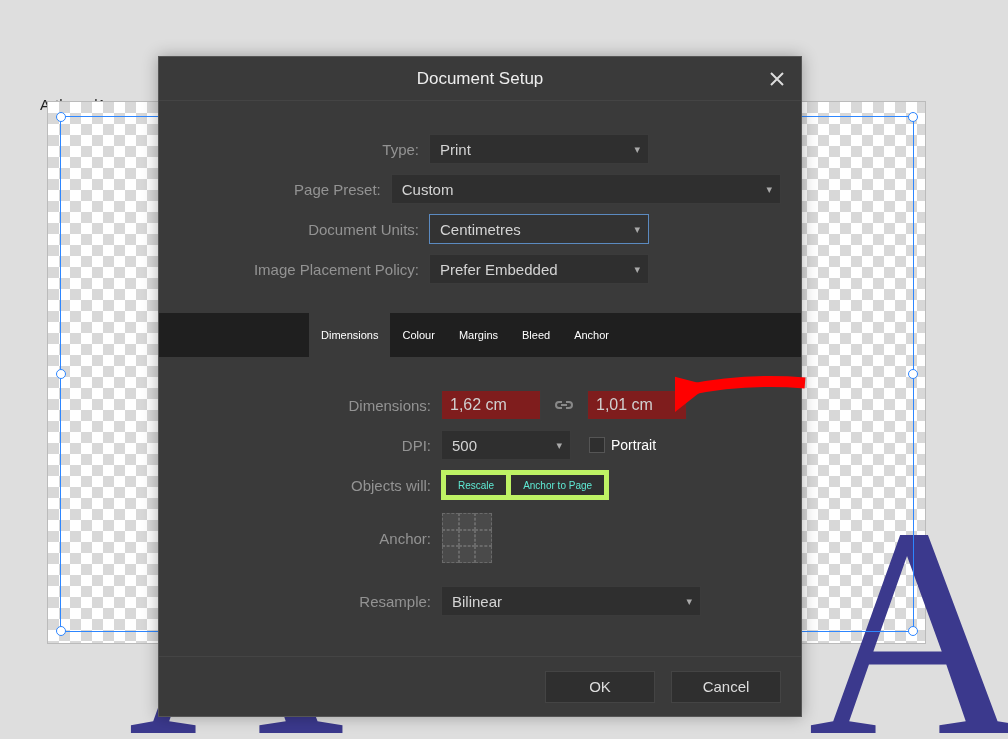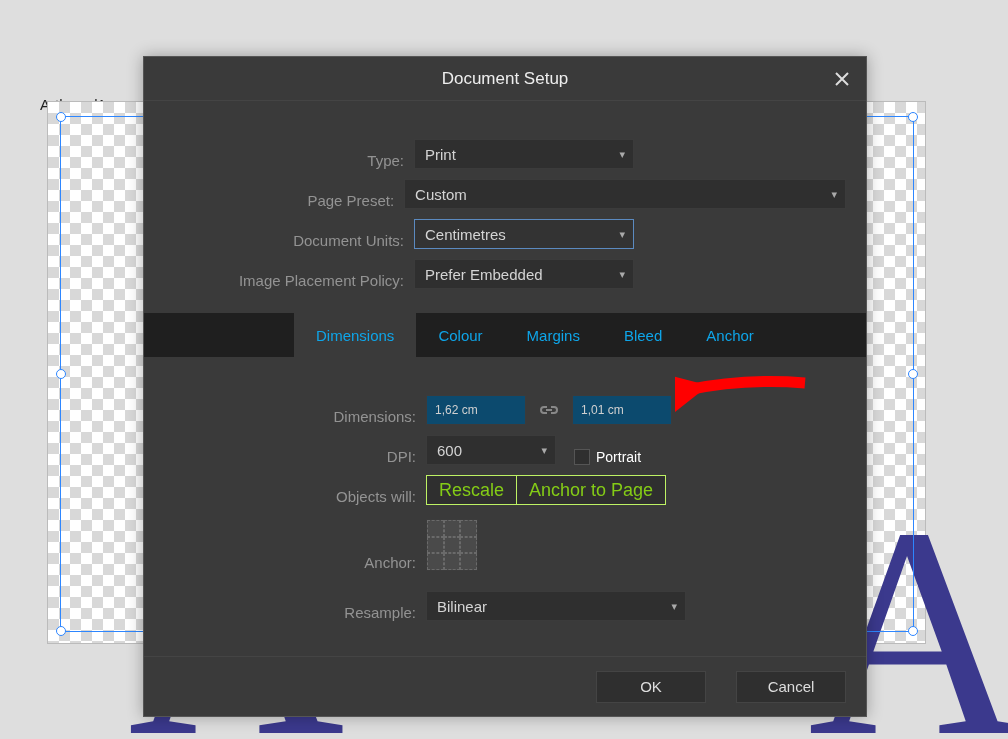--- a/index.html
+++ b/index.html
@@ -10,47 +10,47 @@
   background-image:linear-gradient(45deg,#d8d8d8 25%,transparent 25%,transparent 75%,#d8d8d8 75%),
                    linear-gradient(45deg,#d8d8d8 25%,transparent 25%,transparent 75%,#d8d8d8 75%);
   background-color:#fff;background-size:22px 22px;background-position:0 0,11px 11px;}
 .bbox{position:absolute;left:60px;top:116px;width:854px;height:516px;border:1px solid #2d86ff;pointer-events:none}
 .handle{position:absolute;width:10px;height:10px;border:1px solid #2d86ff;background:#fff;border-radius:50%}
 .h-tl{left:-5px;top:-5px}.h-tr{right:-5px;top:-5px}.h-bl{left:-5px;bottom:-5px}.h-br{right:-5px;bottom:-5px}
 .h-ml{left:-5px;top:calc(50% - 5px)}.h-mr{right:-5px;top:calc(50% - 5px)}
 .glyph{position:absolute;font-family:"Times New Roman",serif;font-size:300px;color:#3b398d;line-height:1;pointer-events:none}
 .g-left{left:80px;top:380px}.g-right{left:760px;top:380px}
 
-.dialog{position:absolute;left:143px;top:56px;width:724px;height:661px;background:#3a3a3a;border:1px solid #555;box-shadow:0 0 15px rgba(0,0,0,.3)}
+.dialog{position:absolute;left:158px;top:56px;width:644px;height:661px;background:#3a3a3a;border:1px solid #555;box-shadow:0 0 15px rgba(0,0,0,.3)}
 .titlebar{position:relative;height:44px;text-align:center;line-height:44px;font-size:17px;color:#eee;border-bottom:1px solid #444}
 .close-btn{position:absolute;right:10px;top:8px;width:28px;height:28px;display:flex;align-items:center;justify-content:center;cursor:pointer;color:#ddd;font-size:16px}
 
 .section1{padding:28px 20px 24px 20px}
-.row{display:flex;align-items:flex-end;height:40px}
+.row{display:flex;align-items:center;height:40px}
 .row-label{width:250px;text-align:right;padding-right:10px;color:#939393;font-size:15px}
 .select{height:30px;background:#2f2f2f;border:1px solid #3b3b3b;color:#d4d4d4;display:flex;align-items:center;padding:0 10px;position:relative;font-size:15px}
 .select.focus{border:1px solid #5b8ac0;background:#333}
 .chev{position:absolute;right:8px;top:50%;transform:translateY(-50%);color:#aaa;font-size:11px}
 .w220{width:220px}.w460{width:460px}.w130{width:130px}.w260{width:260px}
 
 .tabs{display:flex;height:44px;background:#1f1f1f;align-items:stretch;padding-left:150px}
-.tab{padding:0 22px;display:flex;align-items:center;color:#0ea5e9;font-size:15px;cursor:pointer}
+.tab{padding:0 12px;display:flex;align-items:center;color:#ffffff;font-size:11px;cursor:pointer}
 .tab.active{background:#3a3a3a}
 
 .section2{padding:28px 20px 20px 32px}
-.numfield{height:30px;width:100px;background:#0c4a6e;border:1px solid #3b3b3b;color:#d0d0d0;padding:0 8px;display:flex;align-items:center;font-size:12px}
+.numfield{height:30px;width:100px;background:#7f1d1d;border:1px solid #3b3b3b;color:#d0d0d0;padding:0 8px;display:flex;align-items:center;font-size:16px}
 .link-ic{width:30px;height:30px;display:flex;align-items:center;justify-content:center;color:#888;margin:0 8px}
 .seg{display:flex}
-.segbtn{height:30px;padding:0 12px;background:#2f2f2f;border:1px solid #bef264;color:#84cc16;display:flex;align-items:center;font-size:18px;cursor:pointer}
+.segbtn{height:30px;padding:0 12px;background:#2f2f2f;border:5px solid #bef264;color:#5eead4;display:flex;align-items:center;font-size:10px;cursor:pointer}
 .segbtn+.segbtn{border-left:none}
 .anchor-grid{width:52px;height:52px;background:#4a4a4a;border:1px solid #3b3b3b;display:grid;grid-template-columns:repeat(3,1fr);grid-template-rows:repeat(3,1fr)}
 .anchor-cell{border:1px dashed #6a6a6a}
 .checkbox{width:16px;height:16px;background:#2f2f2f;border:1px solid #555;margin-right:6px;display:inline-block;vertical-align:middle}
 
-.footer{position:absolute;left:0;right:0;bottom:0;height:60px;border-top:1px solid #444;display:flex;justify-content:flex-end;align-items:center;padding-right:20px;gap:30px}
+.footer{position:absolute;left:0;right:0;bottom:0;height:60px;border-top:1px solid #444;display:flex;justify-content:flex-end;align-items:center;padding-right:20px;gap:16px}
 .btn{height:32px;width:110px;background:#2f2f2f;border:1px solid #444;color:#ddd;display:flex;align-items:center;justify-content:center;font-size:15px;cursor:pointer}
 
 .arrow{position:absolute;pointer-events:none}
 </style>
 </head>
 <body>
 
 <div class="canvas">
   <div class="artboard-label">Artboard1</div>
   <div class="artboard">
@@ -126,21 +126,21 @@
               <path d="M5 3h3v2H5a2 2 0 000 4h3v2H5a4 4 0 010-8zm10 0a4 4 0 010 8h-3V9h3a2 2 0 000-4h-3V3h3zM7 6h6v2H7z" fill="#888"></path>
             </svg>
         </div>
         <div class="numfield">
             <span>1,01 cm</span>
           </div>
       </div>
       <div class="row">
         <div class="row-label">DPI:</div>
         <div class="select w130">
-          <span>600</span>
+          <span>500</span>
           <span class="chev">▾</span>
         </div>
         <div style="width:18px"></div>
         <span class="checkbox"></span>
         <span style="color:#ffffff">Portrait</span>
       </div>
       <div class="row">
         <div class="row-label">Objects will:</div>
         <div class="seg">
           <div class="segbtn">Rescale</div>

